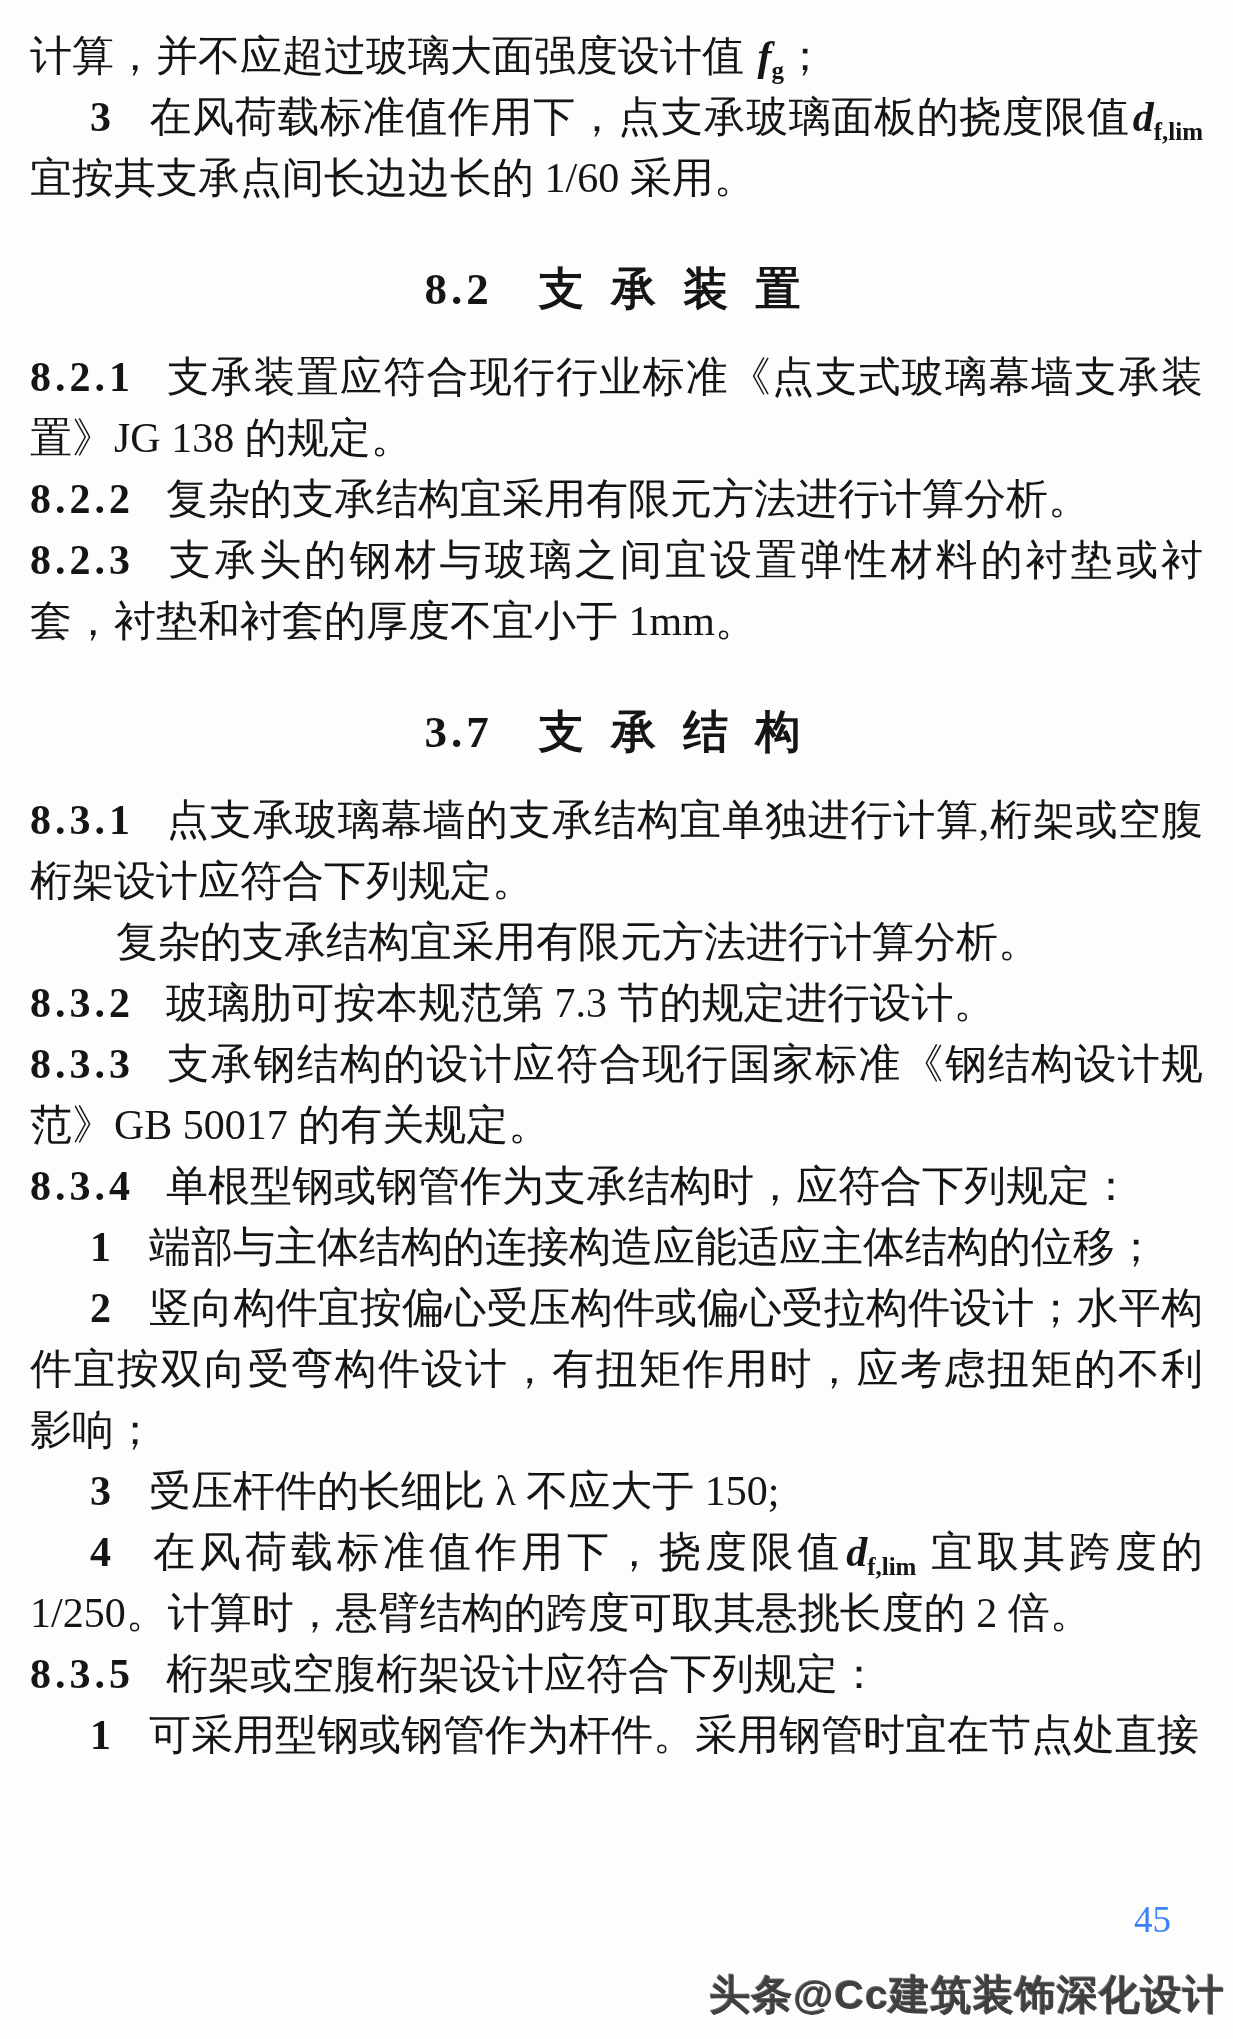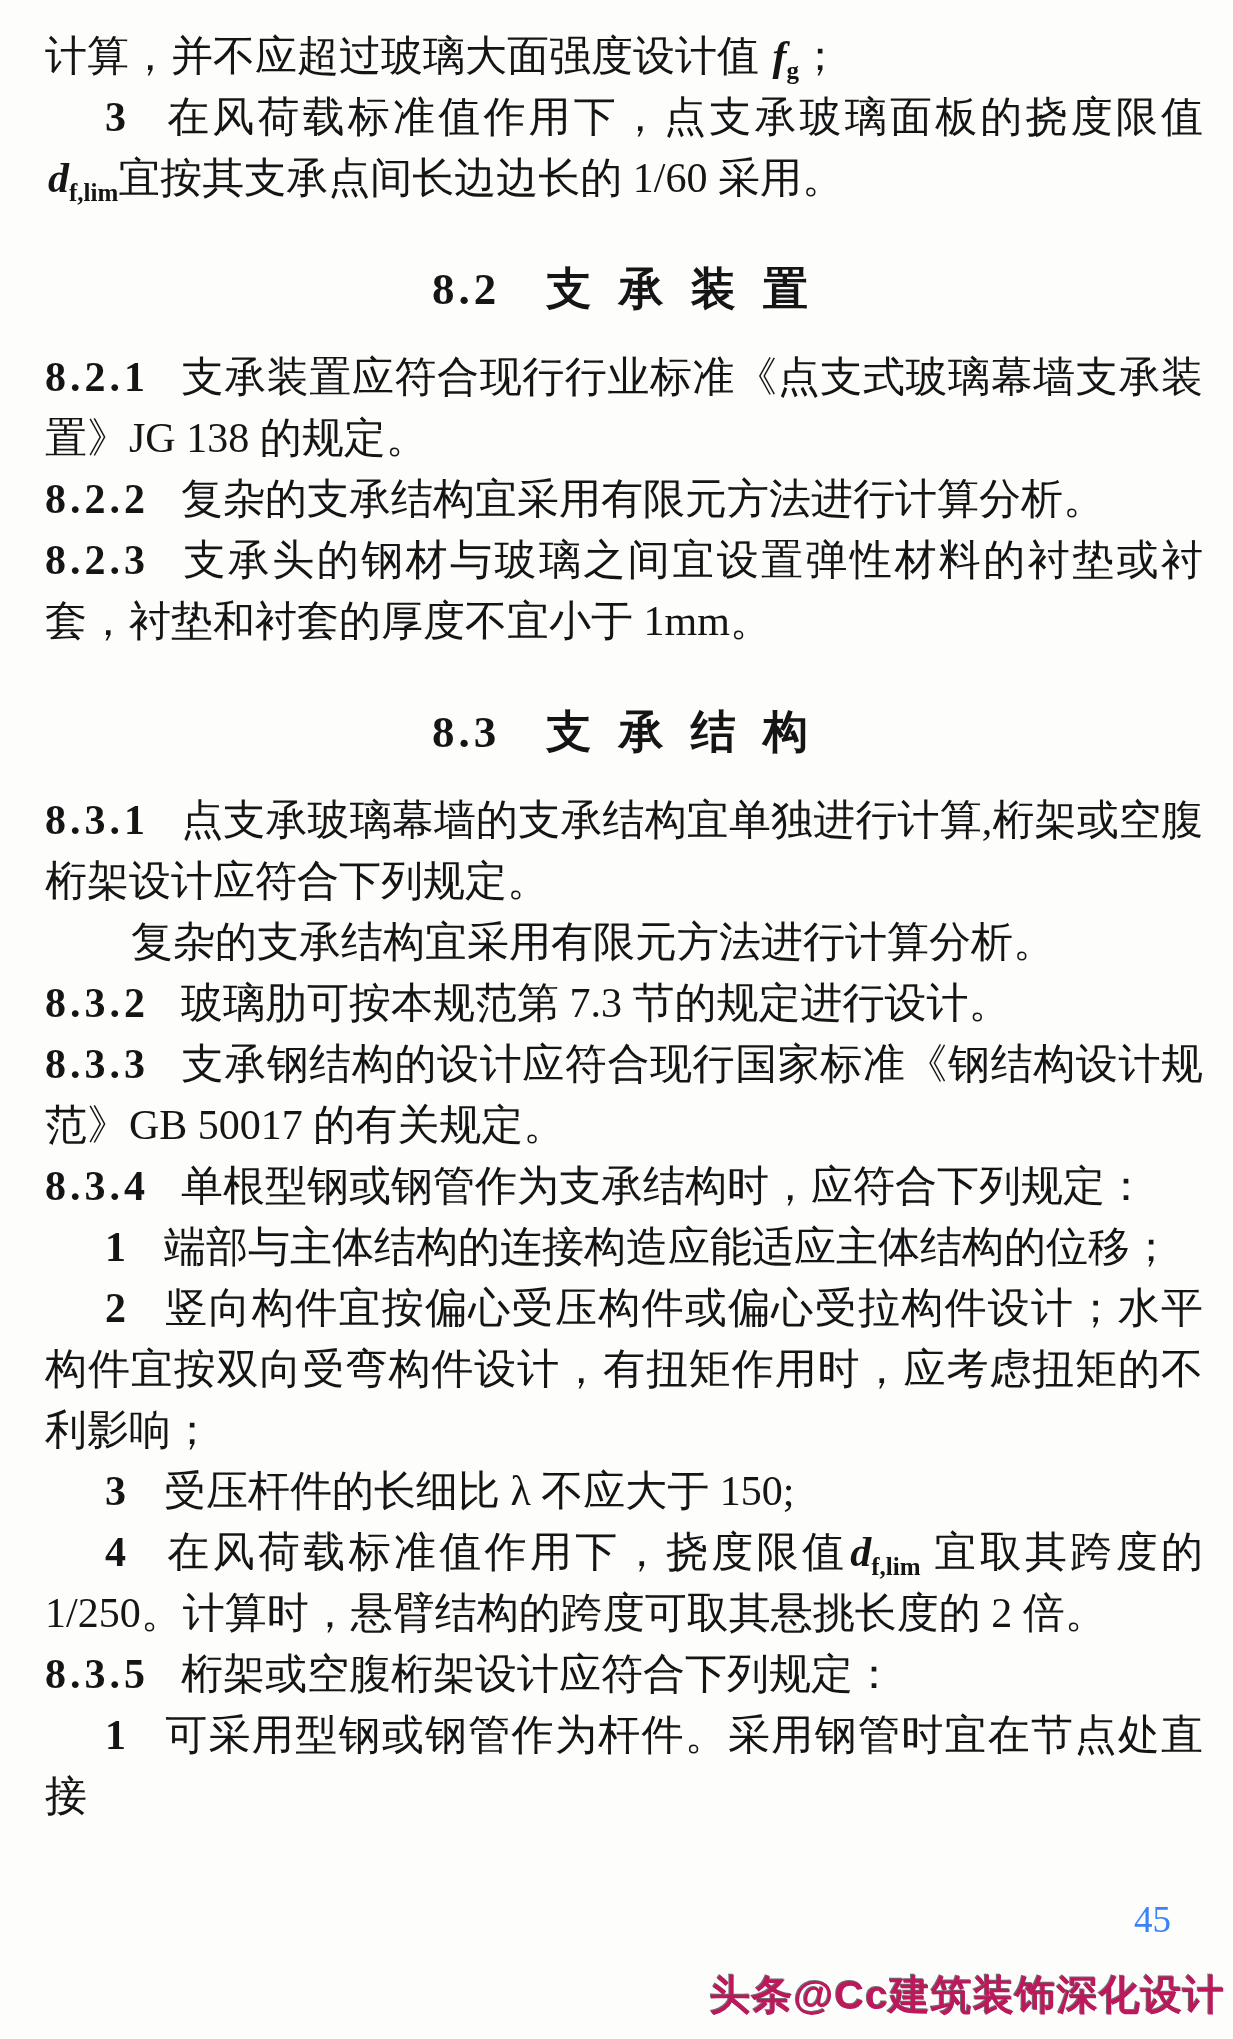--- a/index.html
+++ b/index.html
@@ -11,21 +11,20 @@
     background: #fdfdfc;
     overflow: hidden;
     font-family: "Liberation Serif", "DejaVu Serif", serif;
     color: #151515;
   }
   .content {
     padding: 26px 30px 0 30px;
     font-size: 42px;
     line-height: 61px;
     text-align: justify;
-    margin-left: 15px;
   }
   .para { margin: 0; }
   .ind1 { text-indent: 60px; }   
   .ind2 { text-indent: 86px; }   
   .cnum {                        
     font-weight: bold;
     letter-spacing: 4px;
     padding-right: 32px;
     white-space: nowrap;
   }
@@ -61,21 +60,21 @@
     color: #3b82f6;
   }
   .watermark {
     position: absolute;
     right: 8px;
     top: 1968px;
     font-family: "Liberation Sans", "DejaVu Sans", sans-serif;
     font-weight: bold;
     font-size: 41px;
     letter-spacing: 1px;
-    color: #be185d;
+    color: #404040;
     text-shadow: -1px -1px 0 #6f6f6f, 2px 2px 2px #ffffff;
     white-space: nowrap;
   }
 </style>
 </head>
 <body>
 
 <div class="page">
   <div class="content">
 
@@ -85,21 +84,21 @@
 
     <h2 class="heading"><span class="hnum">8.2</span><span class="htitle">支 承 装 置</span></h2>
 
     <p class="para"><span class="cnum">8.2.1</span><span>支承装置应符合现行行业标准《点支式玻璃幕墙支承装置》JG 138 的规定。</span></p>
 
     <p class="para"><span class="cnum">8.2.2</span><span>复杂的支承结构宜采用有限元方法进行计算分析。</span></p>
 
     <p class="para"><span class="cnum">8.2.3</span><span>支承头的钢材与玻璃之间宜设置弹性材料的衬垫或衬套，衬垫和衬套的厚度不宜小于 1mm。</span></p>
 
 
-    <h2 class="heading"><span class="hnum">8.3</span><span class="htitle">支 承 结 构</span></h2>
+    <h2 class="heading"><span class="hnum">3.7</span><span class="htitle">支 承 结 构</span></h2>
 
     <p class="para"><span class="cnum">8.3.1</span><span>点支承玻璃幕墙的支承结构宜单独进行计算,桁架或空腹桁架设计应符合下列规定。</span></p>
 
     <p class="para ind2"><span>复杂的支承结构宜采用有限元方法进行计算分析。</span></p>
 
     <p class="para"><span class="cnum">8.3.2</span><span>玻璃肋可按本规范第 7.3 节的规定进行设计。</span></p>
 
     <p class="para"><span class="cnum">8.3.3</span><span>支承钢结构的设计应符合现行国家标准《钢结构设计规范》GB 50017 的有关规定。</span></p>
 
     <p class="para"><span class="cnum">8.3.4</span><span>单根型钢或钢管作为支承结构时，应符合下列规定：</span></p>

